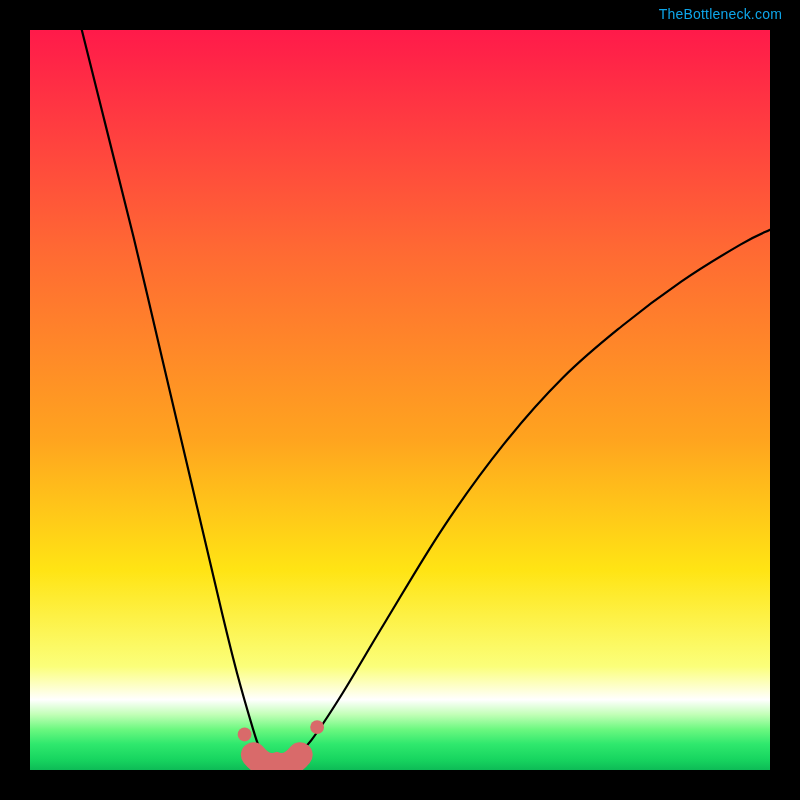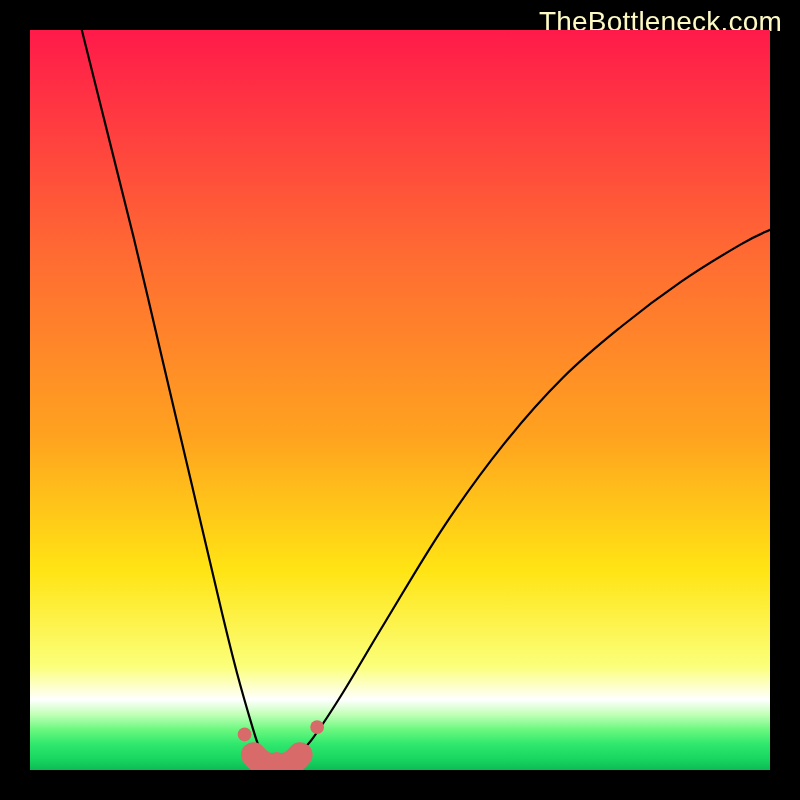--- a/index.html
+++ b/index.html
@@ -29,22 +29,22 @@
   }
   .gradient-bg {
     position: absolute;
     inset: 0;
     
   }
   .watermark {
     position: absolute;
     top: 6px;
     right: 18px;
-    color: #fef9c3;
-    font-size: 28px;
+    color: #0ea5e9;
+    font-size: 14px;
     font-weight: 500;
     letter-spacing: 0.2px;
     user-select: none;
   }
   svg.curve {
     position: absolute;
     inset: 0;
     width: 100%;
     height: 100%;
     overflow: visible;

